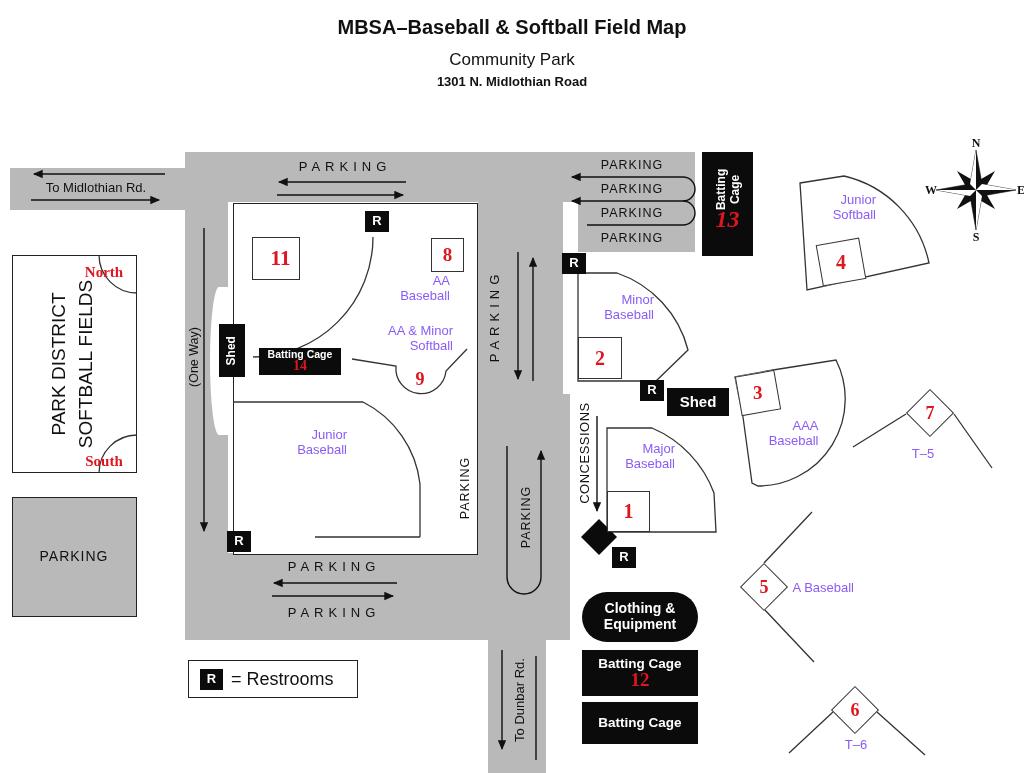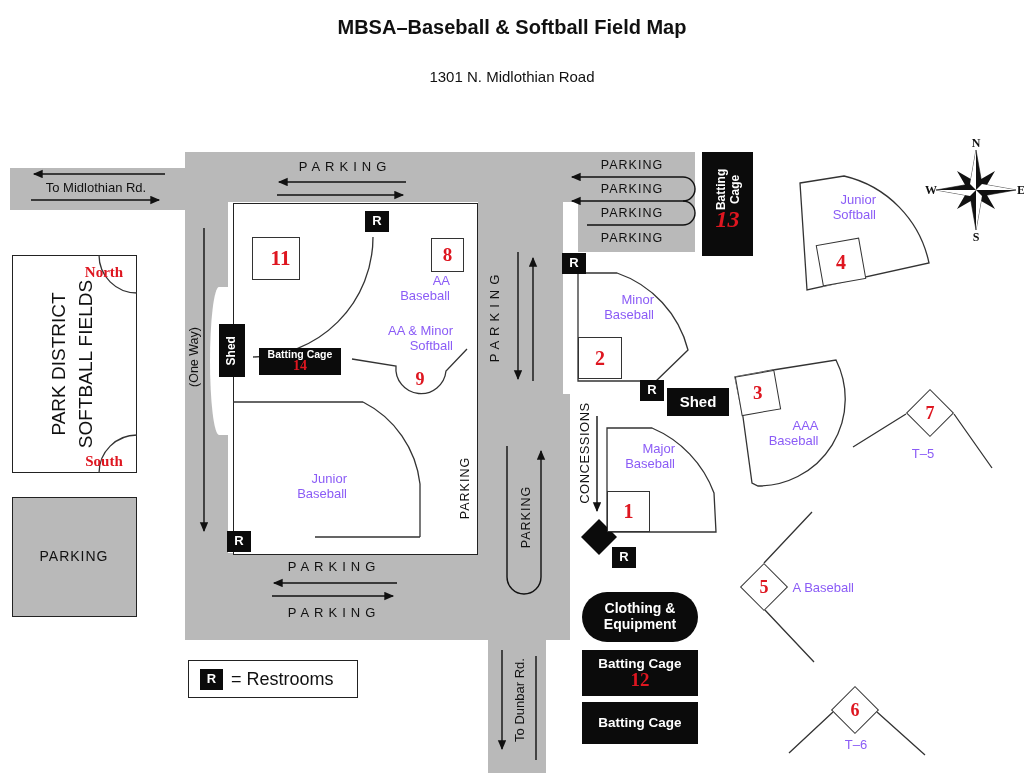--- a/index.html
+++ b/index.html
@@ -34,21 +34,22 @@
   .compass-letter { position:absolute; transform:translate(-50%,-50%);
                     font-family:"Liberation Serif", serif; font-weight:700; font-size:12px;
                     color:#111; z-index:5; }
 </style>
 </head>
 <body>
 
 <div class="map">
 
   <div class="hdr" style="top:16px; font-size:20px; font-weight:700;">MBSA–Baseball &amp; Softball Field Map</div>
-  <div class="hdr" style="top:68px; font-size:15px;">1301 N. Midlothian Road</div>
+  <div class="hdr" style="top:50px; font-size:17px;">Community Park</div>
+  <div class="hdr" style="top:74px; font-size:13px;font-weight:bold;">1301 N. Midlothian Road</div>
 
   <div class="gray" style="left:10px; top:168px; width:175px; height:42px;"></div>
   <div class="gray" style="left:185px; top:152px; width:510px; height:50px;"></div>
   <div class="gray" style="left:578px; top:152px; width:117px; height:100px;"></div>
   <div class="gray" style="left:185px; top:202px; width:43px; height:438px;"></div>
   <div class="white-area" style="left:210px; top:287px; width:18px; height:148px; border-radius:9px 0 0 9px / 74px 0 0 74px; z-index:1;"></div>
   <div class="gray" style="left:478px; top:202px; width:85px; height:192px;"></div>
   <div class="gray" style="left:455px; top:394px; width:115px; height:246px;"></div>
   <div class="gray" style="left:185px; top:553px; width:385px; height:87px;"></div>
   <div class="gray" style="left:488px; top:630px; width:58px; height:143px;"></div>
@@ -133,21 +134,21 @@
   <div class="ctr lbl" style="left:74px; top:557px; font-size:14px; letter-spacing:1px;">PARKING</div>
   <div class="ctr rot lbl" style="left:520px; top:700px;">To Dunbar Rd.</div>
   <div class="ctr rot lbl" style="left:585px; top:453px; letter-spacing:0.5px;">CONCESSIONS</div>
 
   <div class="ctr rot" style="left:73px; top:364px; font-size:19px; color:#111; width:210px; white-space:normal; text-align:center; line-height:1.4;">PARK DISTRICT SOFTBALL FIELDS</div>
   <div class="ctr redserif" style="left:104px; top:272px; font-size:15px;">North</div>
   <div class="ctr redserif" style="left:104px; top:461px; font-size:15px;">South</div>
 
   <div class="lblw" style="left:415px; top:289px; width:70px;">AA Baseball</div>
   <div class="lblw" style="left:407px; top:339px; width:92px;">AA &amp; Minor Softball</div>
-  <div class="lblw" style="left:312px; top:443px; width:70px;margin-top:44px;">Junior Baseball</div>
+  <div class="lblw" style="left:312px; top:443px; width:70px;">Junior Baseball</div>
   <div class="lblw" style="left:619px; top:308px; width:70px;">Minor Baseball</div>
   <div class="lblw" style="left:640px; top:457px; width:70px;">Major Baseball</div>
   <div class="lblw" style="left:781px; top:434px; width:75px;">AAA Baseball</div>
   <div class="lblw" style="left:846px; top:208px; width:60px;">Junior Softball</div>
   <div class="lblw" style="left:822px; top:588px; width:64px;">A Baseball</div>
   <div class="lblw" style="left:923px; top:454px;">T–5</div>
   <div class="lblw" style="left:856px; top:745px;">T–6</div>
 
   <div class="numbox" style="left:252px; top:237px; width:48px; height:43px;padding-left:9px;">
       <span class="num" style="font-size:21px;">11</span>

